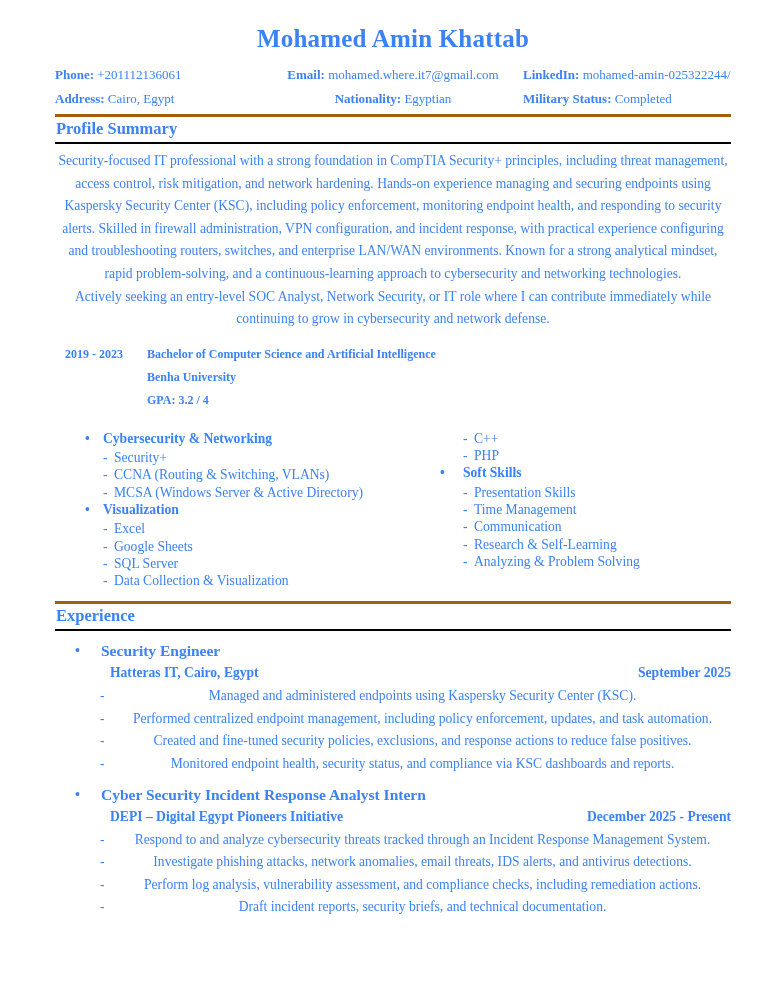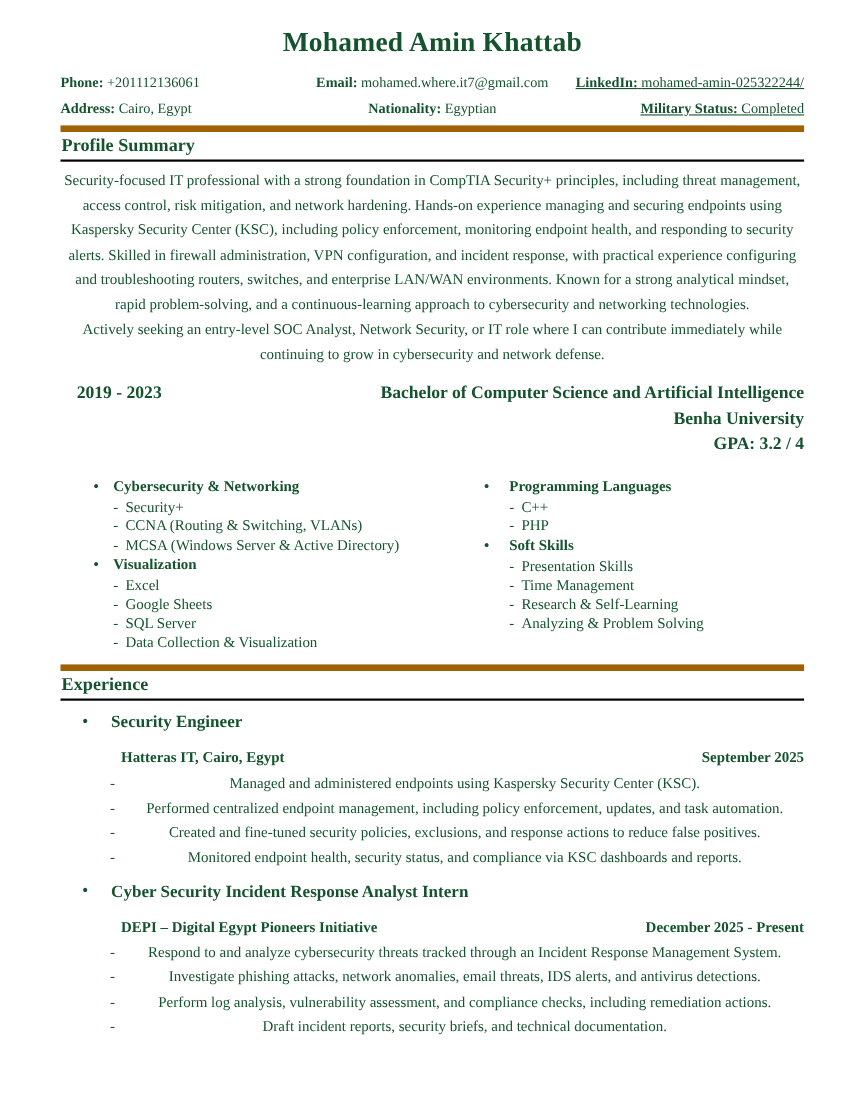--- a/index.html
+++ b/index.html
@@ -3,21 +3,21 @@
 <meta charset="utf-8">
 <style>
   * { box-sizing: border-box; }
   html, body { margin: 0; padding: 0; background: #ffffff; }
   .page {
     position: relative;
     width: 784px;
     height: 1000px;
     margin: 0 auto;
     background: #ffffff;
-    color: #14532d;
+    color: #3b82f6;
     font-family: "Liberation Serif", "DejaVu Serif", serif;
     padding: 24px 53px 0 55px;
     overflow: hidden;
   }
 
   
   .name {
     text-align: center;
     font-size: 25px;
     font-weight: 700;
@@ -28,26 +28,26 @@
   .contact-grid {
     display: grid;
     grid-template-columns: 1fr 1.25fr 1fr;
     row-gap: 8px;
     font-size: 13px;
     line-height: 16px;
     margin-bottom: 7px;
   }
   .ci.c-left   { text-align: left; }
   .ci.c-center { text-align: center; }
-  .ci.c-right  { text-align: right; text-decoration: underline; }
+  .ci.c-right  { text-align: left; }
   .cl { font-weight: 700; }
 
   
   .section-head {
-    border-top: 6px solid #a16207;
+    border-top: 3px solid #a16207;
     border-bottom: 2px solid #000;
     padding: 2px 0 3px 1px;
   }
   .section-head .t {
     font-size: 16.5px;
     font-weight: 700;
     line-height: 20px;
   }
 
   
@@ -56,24 +56,23 @@
     margin: 0;
     font-size: 13.6px;
     line-height: 22.6px;
     text-align: center;
   }
 
   
   .edu-block {
     display: grid;
     grid-template-columns: 92px 1fr;
-    font-size: 16px;
+    font-size: 12px;
     line-height: 23px;
     margin: 12px 0 7px 0;
-    text-align: right;
   }
   .edu-years { padding-left: 10px; font-weight: 700; }
   .edu-detail div { font-weight: 700; }
 
   
   .skills-cols {
     display: flex;
     margin: 18px 0 12px 0;
     font-size: 13.6px;
   }
@@ -121,21 +120,21 @@
     top: 0;
     font-size: 14px;
   }
   .exp-subrow {
     display: flex;
     justify-content: space-between;
     padding-left: 55px;
     font-size: 13.6px;
     font-weight: 700;
     line-height: 17px;
-    margin-top: 14px;
+    margin-top: 4px;
   }
   .exp-bullets { margin-top: 4px; text-align: center; }
   .exp-bullet {
     position: relative;
     padding-left: 59px;
     font-size: 13.6px;
     line-height: 22.4px;
   }
   .exp-bullet::before {
     content: "-";
@@ -201,26 +200,26 @@
       <div class="skill-item">Security+</div>
       <div class="skill-item">CCNA (Routing &amp; Switching, VLANs)</div>
       <div class="skill-item">MCSA (Windows Server &amp; Active Directory)</div>
       <div class="skill-group-name">Visualization</div>
       <div class="skill-item">Excel</div>
       <div class="skill-item">Google Sheets</div>
       <div class="skill-item">SQL Server</div>
       <div class="skill-item">Data Collection &amp; Visualization</div>
     </div>
     <div class="skills-col right">
-      <div class="skill-group-name">Programming Languages</div>
       <div class="skill-item">C++</div>
       <div class="skill-item">PHP</div>
       <div class="skill-group-name">Soft Skills</div>
       <div class="skill-item">Presentation Skills</div>
       <div class="skill-item">Time Management</div>
+      <div class="skill-item">Communication</div>
       <div class="skill-item">Research &amp; Self-Learning</div>
       <div class="skill-item">Analyzing &amp; Problem Solving</div>
     </div>
   </div>
 
   <div class="section-head">
     <span class="t">Experience</span>
   </div>
 
   <div class="exp-entry">

